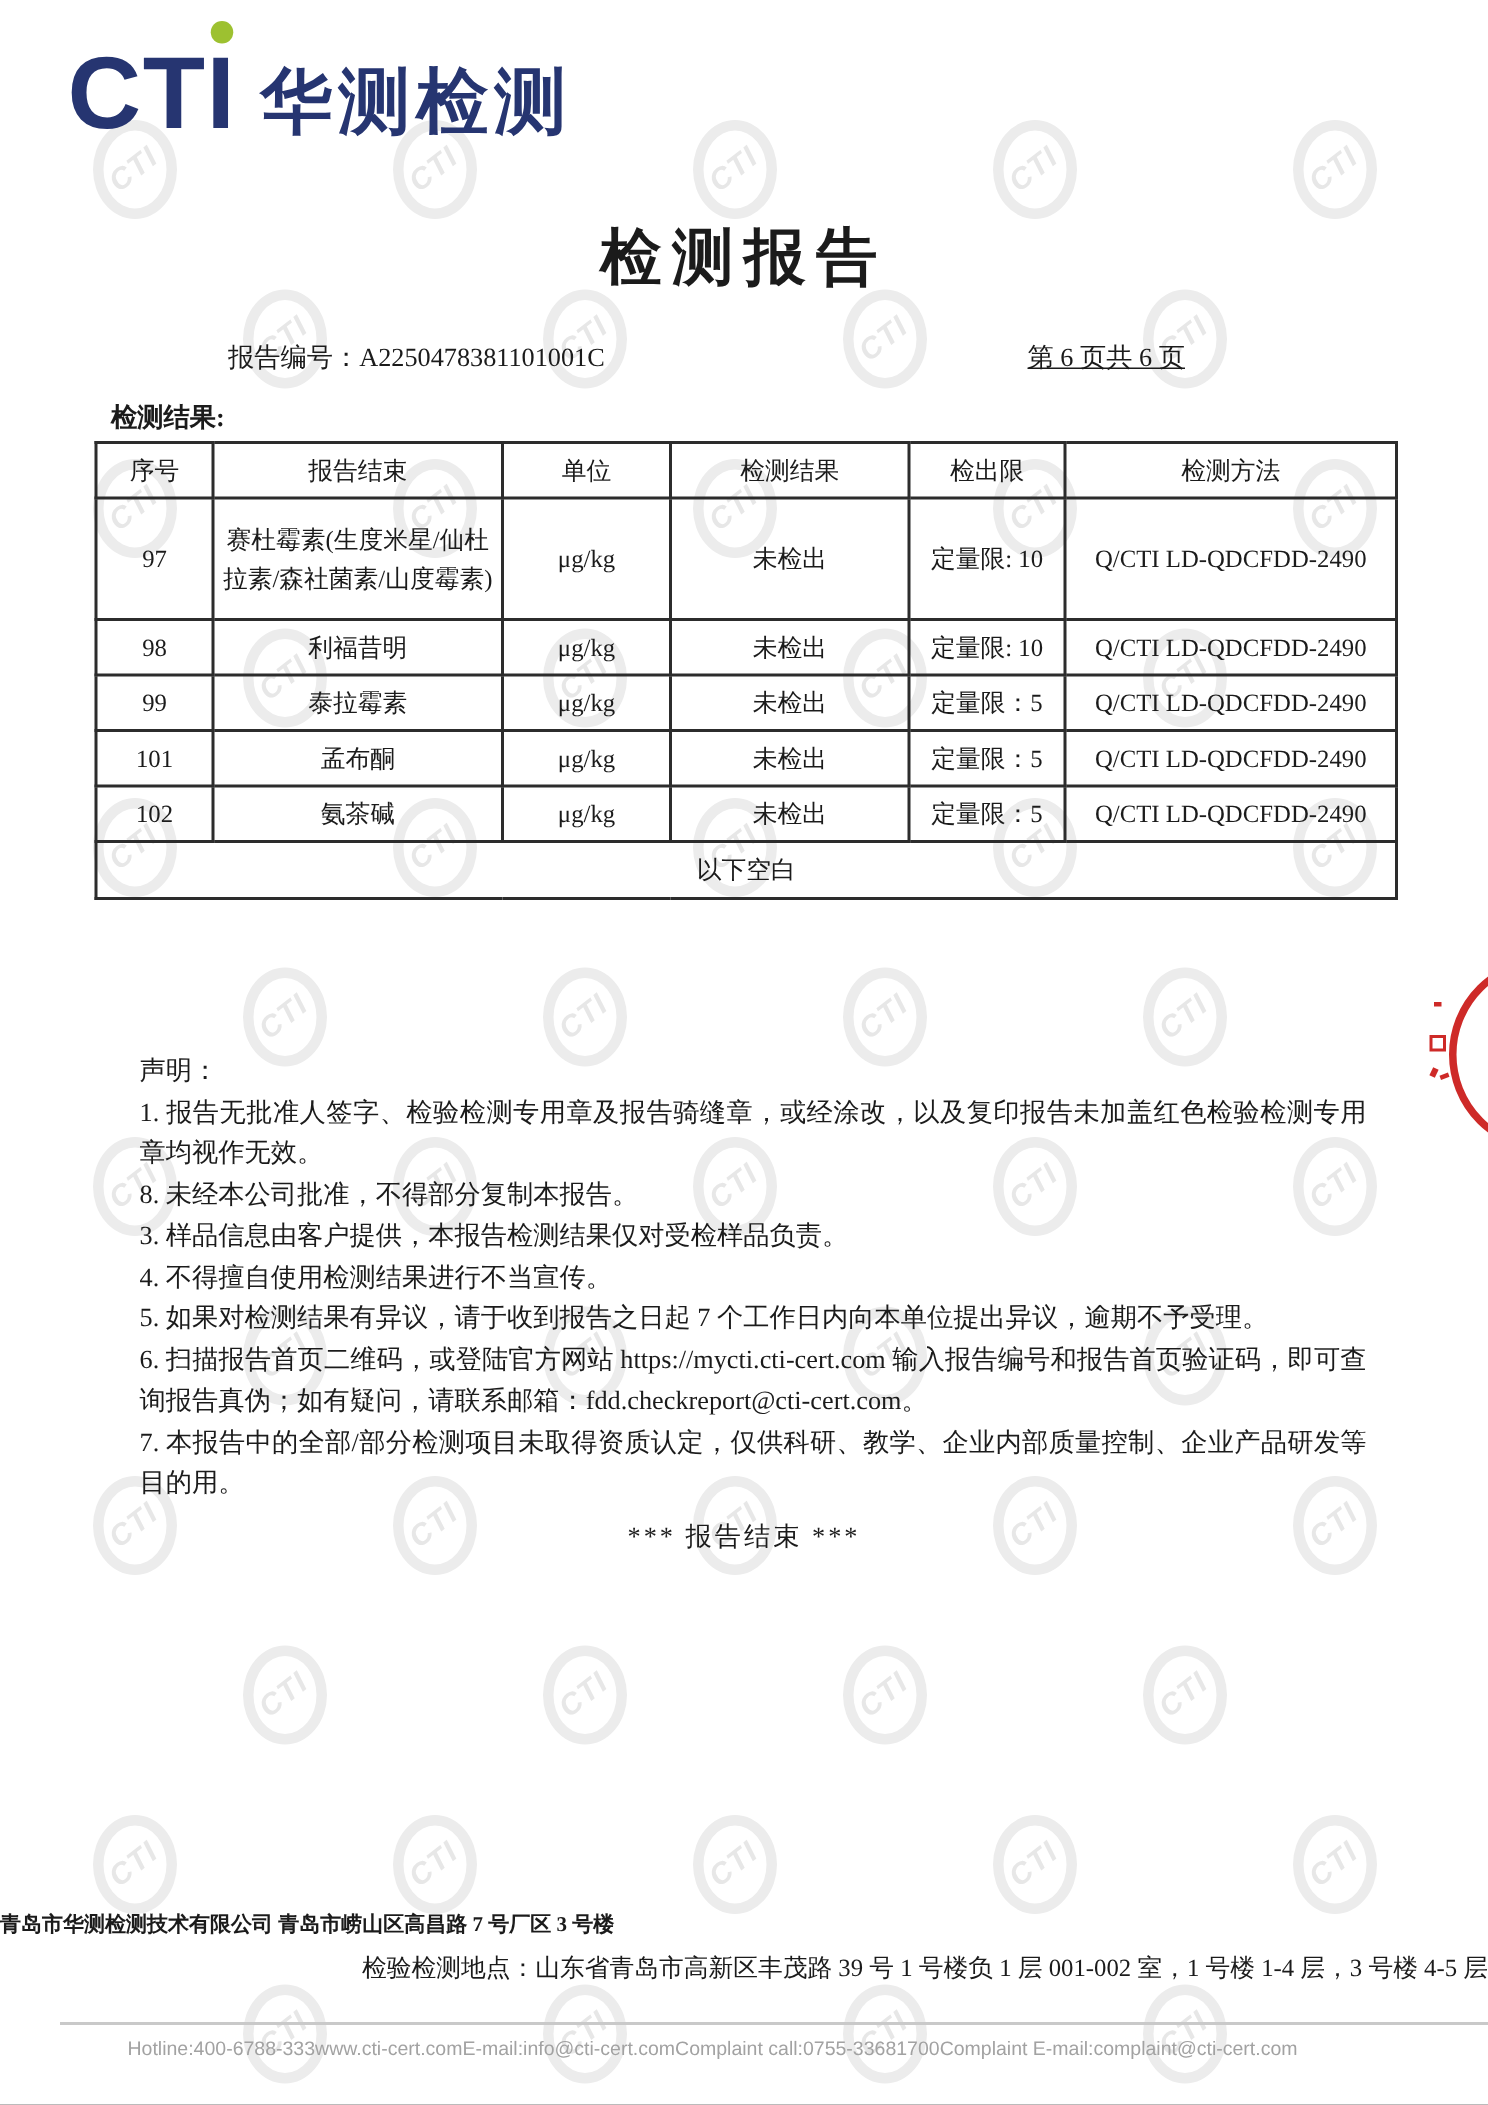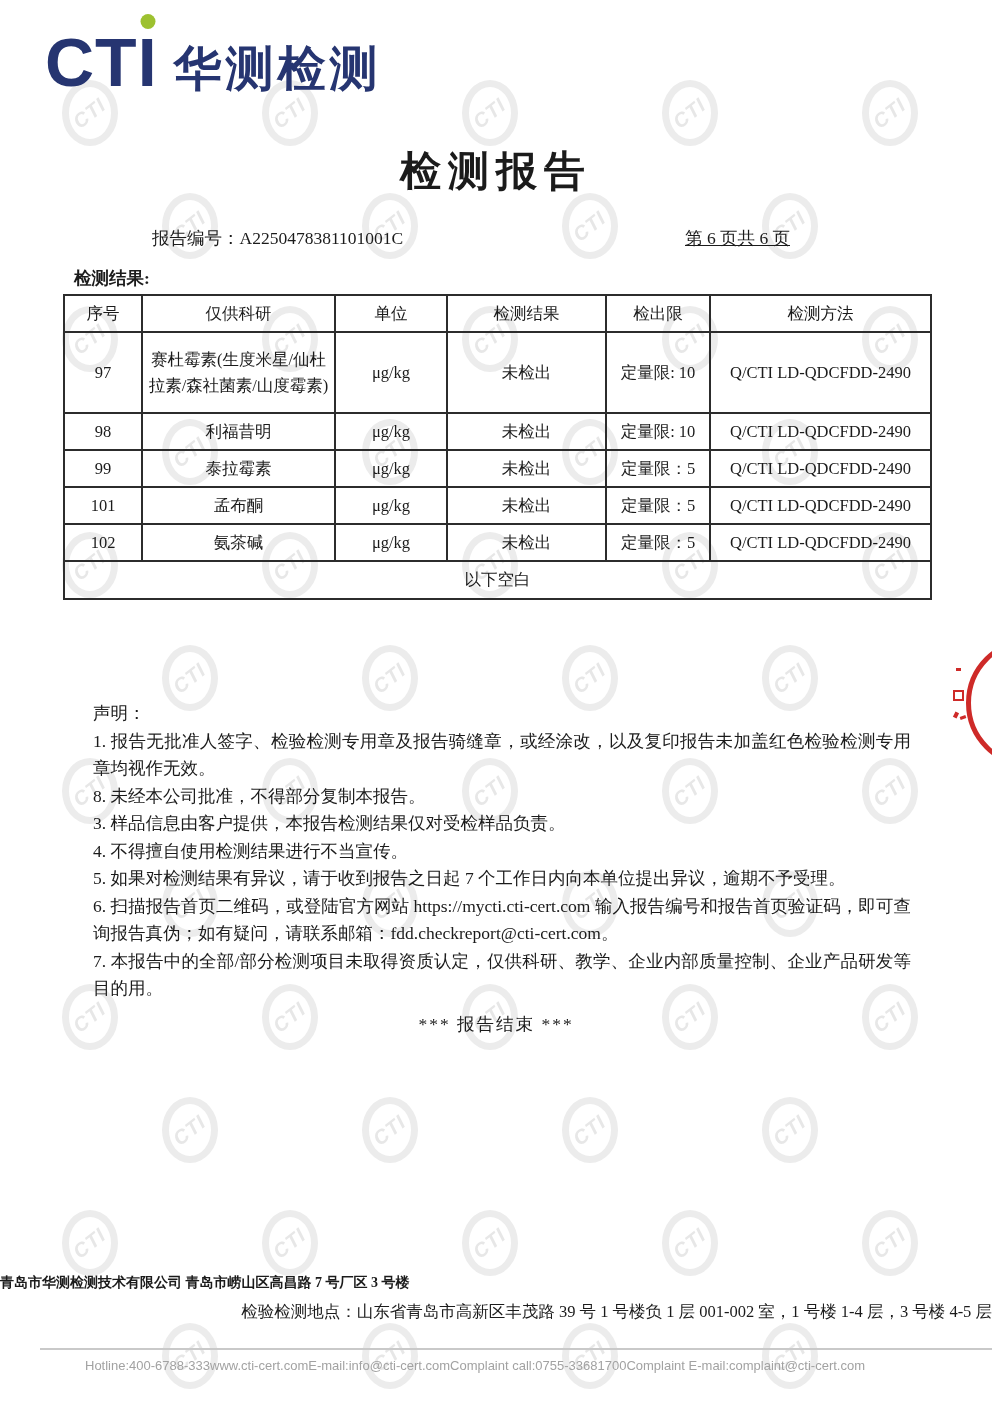--- a/index.html
+++ b/index.html
@@ -274,21 +274,21 @@
         <col style="width:78px">
           <col style="width:193px">
           <col style="width:112px">
         <col style="width:159px">
           <col style="width:104px">
           <col style="width:221px">
       </colgroup>
       <thead>
         <tr>
             <th>序号</th>
-            <th>仅供科研</th>
+            <th>报告结束</th>
             <th>单位</th>
             <th>检测结果</th>
             <th>检出限</th>
             <th>检测方法</th>
           </tr>
       </thead>
       <tbody>
           <tr class="tall">
             <td>97</td>
             <td>赛杜霉素(生度米星/仙杜拉素/森社菌素/山度霉素)</td>

